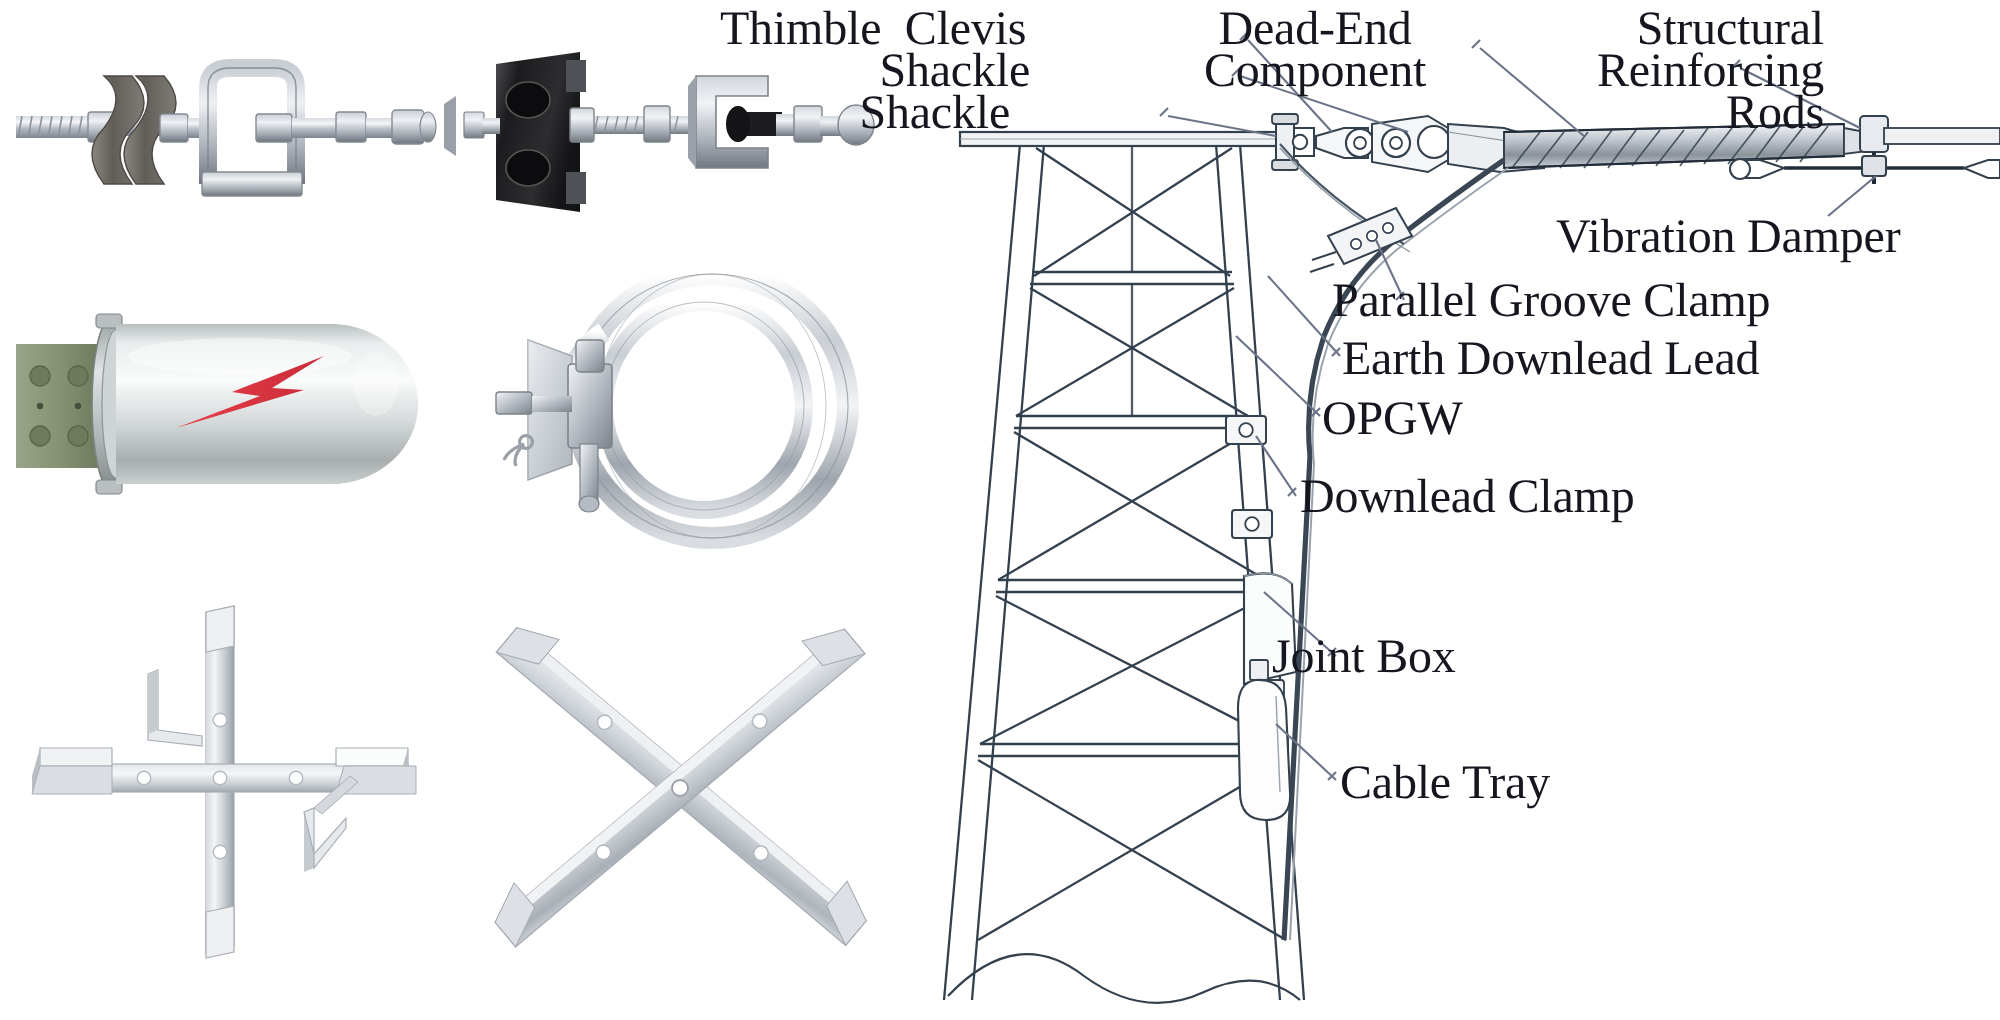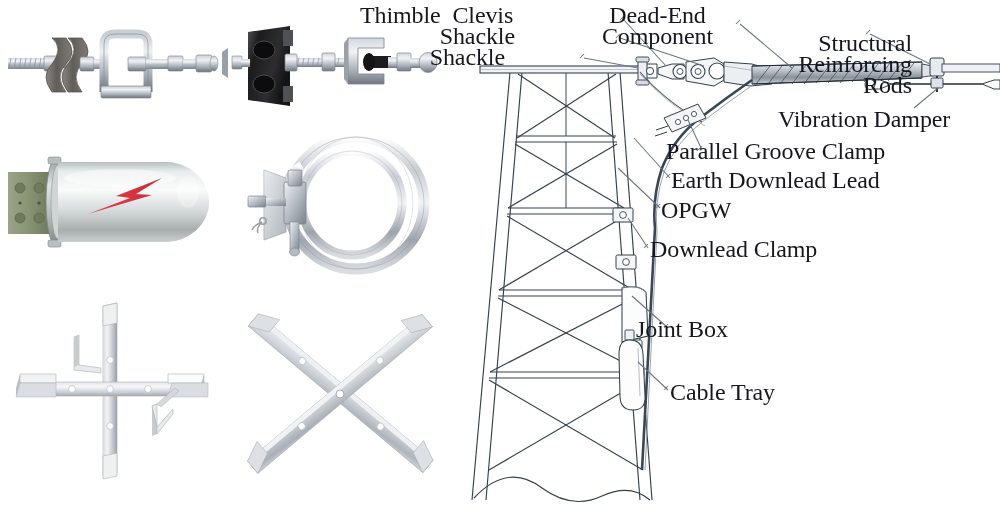--- a/index.html
+++ b/index.html
@@ -552,21 +552,21 @@
     </svg>
 
   </div>
 
   <div>
     <div class="label r" style="left:360px;top:5px;width:138px;">Thimble  Clevis</div>
     <div class="label r" style="left:390px;top:26px;width:125px;">Shackle</div>
     <div class="label r" style="left:370px;top:47px;width:135px;text-align:right;">Shackle</div>
     <div class="label r" style="left:595px;top:5px;width:125px;text-align:center;">Dead-End
 Component</div>
-    <div class="label r" style="left:790px;top:5px;width:122px;margin-top:28px;">Structural
+    <div class="label r" style="left:790px;top:5px;width:122px;">Structural
 Reinforcing
 Rods</div>
     <div class="label l" style="left:778px;top:109px;width:200px;">Vibration Damper</div>
     <div class="label l" style="left:666px;top:141px;width:270px;">Parallel Groove Clamp</div>
     <div class="label l" style="left:671px;top:170px;width:260px;">Earth Downlead Lead</div>
     <div class="label l" style="left:661px;top:200px;width:150px;">OPGW</div>
     <div class="label l" style="left:650px;top:239px;width:230px;">Downlead Clamp</div>
     <div class="label l" style="left:636px;top:319px;width:180px;">Joint Box</div>
     <div class="label l" style="left:670px;top:382px;width:190px;">Cable Tray</div>
   </div>

